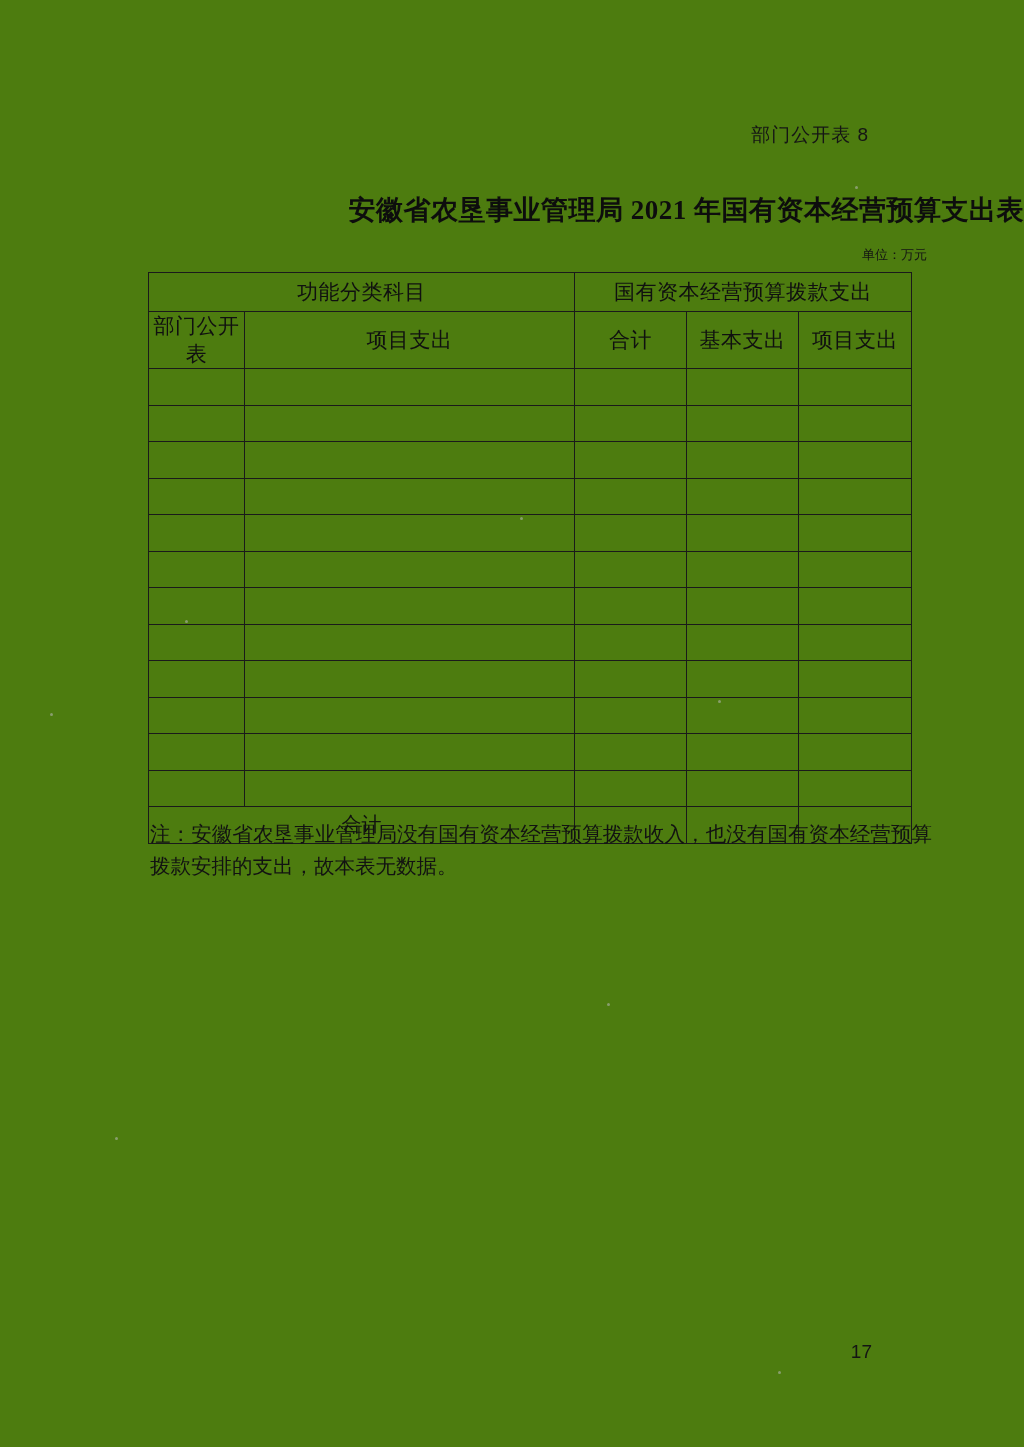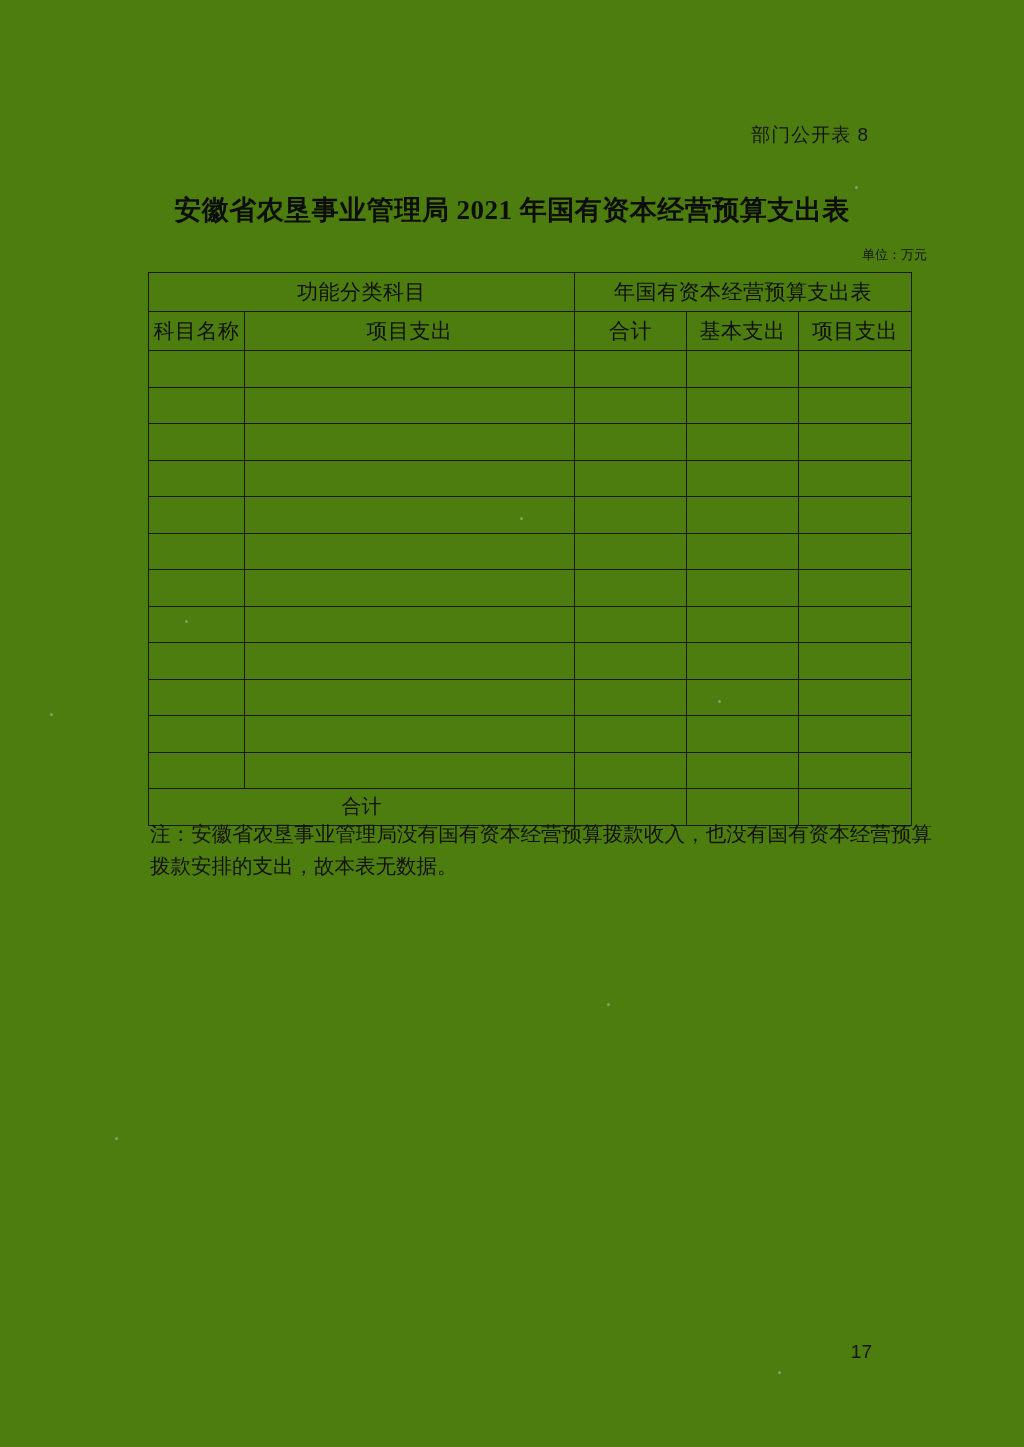--- a/index.html
+++ b/index.html
@@ -28,21 +28,21 @@
     font-size: 19px;
     letter-spacing: 1px;
     font-family: "Liberation Sans", sans-serif;
     color: #151515;
   }
   .doc-title {
     position: absolute;
     top: 192px;
     left: 0;
     width: 100%;
-    text-align: center;
+    text-align: right;
     font-size: 27px;
     font-weight: bold;
     letter-spacing: 0.5px;
     color: #0d0d0d;
     font-family: "Liberation Serif", serif;
   }
   .unit-label {
     position: absolute;
     top: 246px;
     right: 97px;
@@ -130,24 +130,24 @@
     <colgroup>
       <col class="col-code">
         <col class="col-name">
         <col class="col-sum">
         <col class="col-basic">
         <col class="col-proj">
     </colgroup>
     <thead>
       <tr>
         <td colspan="2">功能分类科目</td>
-        <td colspan="3">年国有资本经营预算支出表</td>
-      </tr>
-      <tr>
-        <td>科目名称</td>
+        <td colspan="3">国有资本经营预算拨款支出</td>
+      </tr>
+      <tr>
+        <td>部门公开表</td>
         <td>项目支出</td>
         <td>合计</td>
         <td>基本支出</td>
         <td>项目支出</td>
       </tr>
     </thead>
     <tbody>
       <tr>
         <td></td>
         <td></td>

